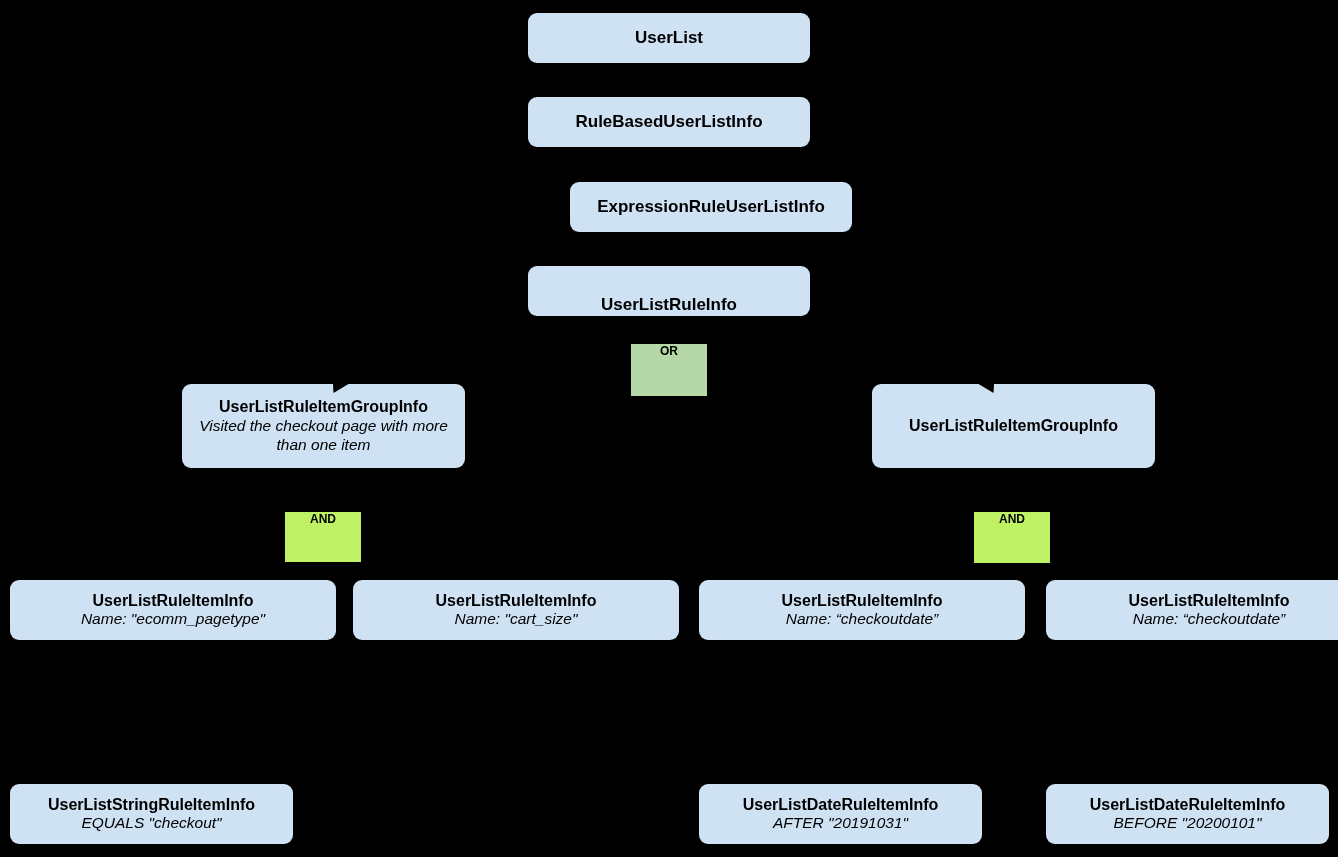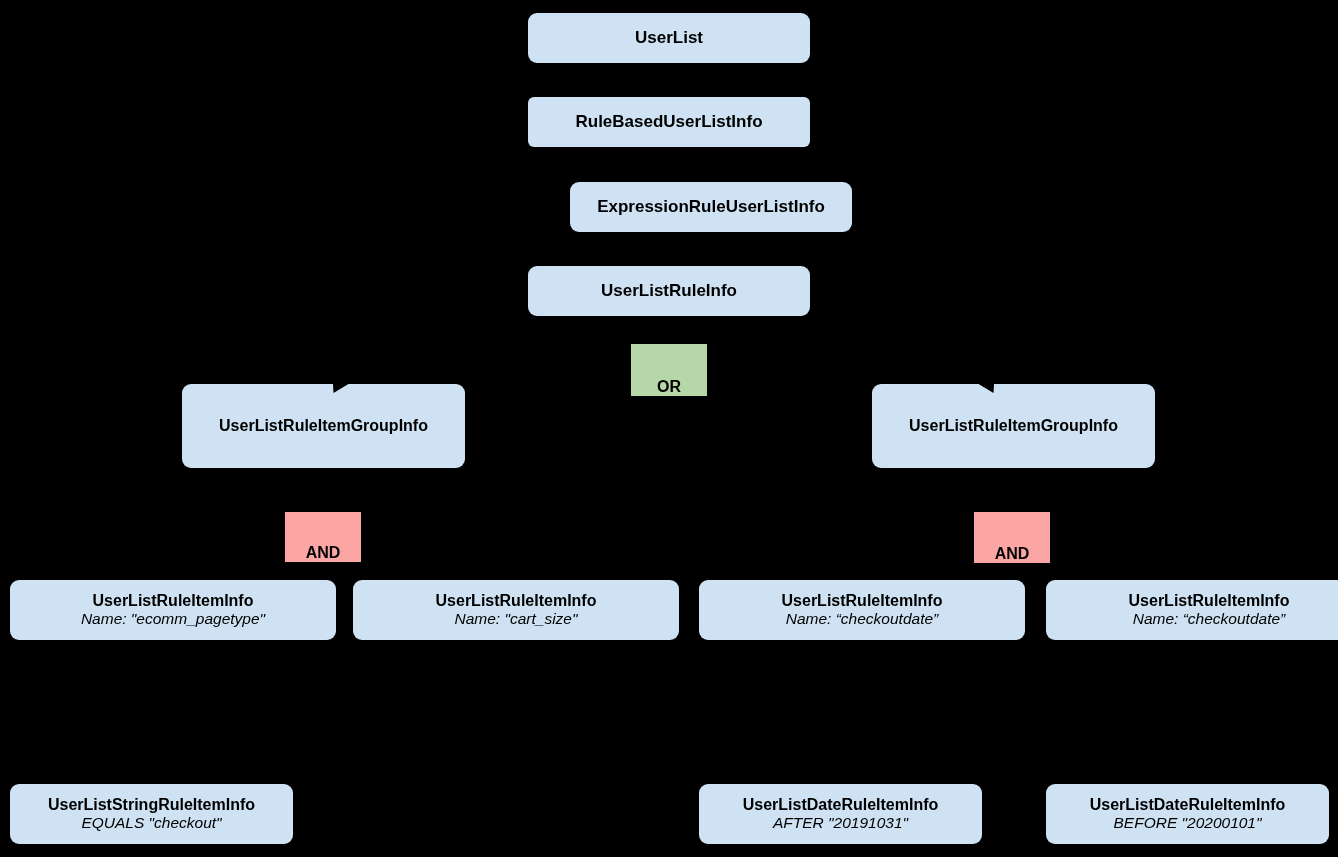--- a/index.html
+++ b/index.html
@@ -18,30 +18,30 @@
     display:flex;flex-direction:column;
     align-items:center;justify-content:center;
     text-align:center;
     line-height:1.22;
   }
   .node .title{font-weight:bold;font-size:16px;}
   .chain .title{font-size:17px;}
   .node .desc{font-style:italic;font-size:15.5px;}
   .op{
     position:absolute;
-    display:flex;align-items:flex-end;justify-content:center;
-    font-weight:bold;font-size:16px;
+    display:flex;align-items:flex-start;justify-content:center;
+    font-weight:bold;font-size:12px;
     border:1px solid #000;
     box-sizing:border-box;
   }
   .op-or{background:#b6d7a8;}
-  .op-and{background:#fca5a5;}
+  .op-and{background:#bef264;}
   
   .chain{left:528px;width:282px;height:50px;}
-  .c0{top:13px;} .c1{top:97px;border-radius:6px;} .c2{top:182px;margin-left:42px;} .c3{top:266px;}
+  .c0{top:13px;} .c1{top:97px;} .c2{top:182px;margin-left:42px;} .c3{top:266px;justify-content:flex-end;}
   .or-box{left:630px;top:343px;width:78px;height:54px;}
   .group{width:283px;height:84px;top:384px;}
   .g0{left:182px;} .g1{left:872px;}
   .and0{left:284px;top:511px;width:78px;height:52px;}
   .and1{left:973px;top:511px;width:78px;height:53px;}
   .row2{top:580px;width:326px;height:60px;}
   .row3{top:784px;width:283px;height:60px;}
   .p0{left:10px;} .p1{left:353px;} .p2{left:699px;} .p3{left:1046px;}
   
   .notch{
@@ -73,20 +73,21 @@
     <span class="title">UserListRuleInfo</span>
   </div>
 
   <div class="op op-or or-box">
     <span>OR</span>
   </div>
 
   <div class="node group g0">
     <span class="notch notch-left"></span>
     <span class="title">UserListRuleItemGroupInfo</span>
+    <span class="desc">Visited the checkout page with more than one item</span>
   </div>
   <div class="node group g1">
     <span class="notch notch-right"></span>
     <span class="title">UserListRuleItemGroupInfo</span>
   </div>
 
   <div class="op op-and and0">
     <span>AND</span>
   </div>
   <div class="op op-and and1">

